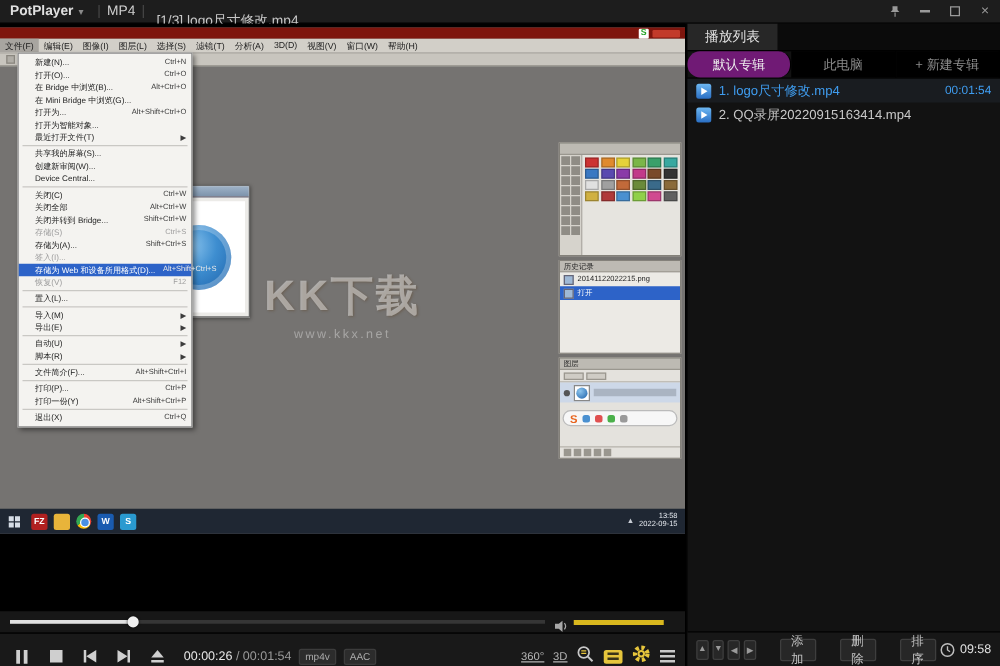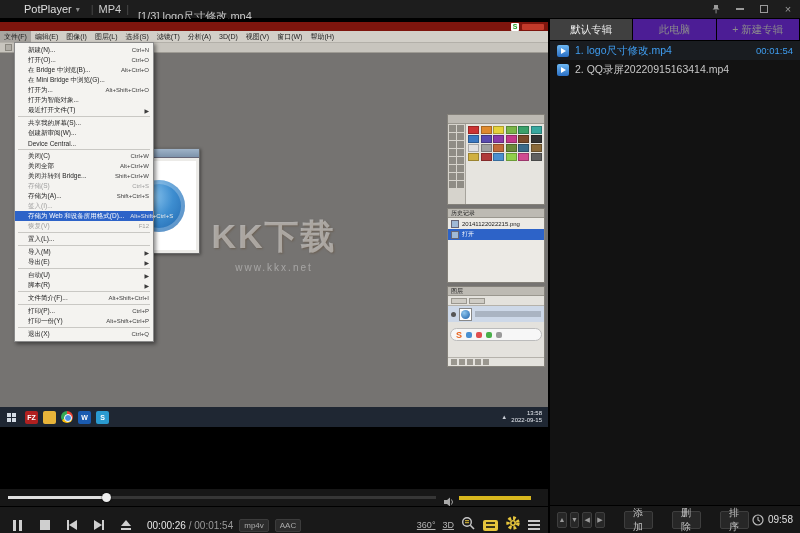--- a/index.html
+++ b/index.html
@@ -1,21 +1,21 @@
 <!DOCTYPE html>
 <html><head>
 <meta charset="utf-8">
 <style>
   * { margin:0; padding:0; box-sizing:border-box; }
   html,body { width:800px; height:533px; background:#000; font-family:"Liberation Sans",sans-serif; overflow:hidden; }
   .app { position:relative; width:800px; height:533px; background:#000; }
 
   
   .titlebar { position:absolute; left:0; top:0; width:800px; height:19px; background:#1d1d1d; display:flex; align-items:center; color:#c0c0c0; font-size:11px; border-bottom:1px solid #000; }
-  .tb-app { color:#e0e0e0; padding:0 4px 0 24px; }
+  .tb-app { color:#e0e0e0; padding:0 4px 0 8px;font-weight:bold; }
   .tb-caret { color:#8a8a8a; font-size:8px; margin-right:6px; }
   .tb-div { color:#4a4a4a; margin:0 5px; }
   .tb-codec { color:#cfcfcf; }
   .tb-title { color:#c8c8c8; margin-left:4px;margin-top:14px; }
   .tb-btns { margin-left:auto; display:flex; height:100%; }
   .tb-btn { width:24px; height:100%; display:flex; align-items:center; justify-content:center; color:#9a9a9a; font-size:11px; }
   .ic-min { width:8px; height:2px; background:#9a9a9a; }
   .ic-max { width:8px; height:8px; border:1px solid #9a9a9a; }
 
   
@@ -120,22 +120,22 @@
   .r-label { font-size:9px; color:#b4b4b4;text-decoration:underline; }
   .ic-sub { width:15px; height:11px; background:#e6c53c; border-radius:2px; display:flex; flex-direction:column; justify-content:center; gap:2px; align-items:center; }
   .ic-sub i { width:9px; height:2px; background:#3a3418; }
   .ic-burger { display:flex; flex-direction:column; gap:2px; } .ic-burger i { width:12px; height:2px; background:#c8c8c8; }
 
   
   .right-col { position:absolute; left:549px; top:19px; width:251px; height:514px; background:#121212; border-left:1px solid #000; }
   .pl-header { height:22px; background:#0b0b0b; display:flex; align-items:stretch; border-bottom:1px solid #000; }
   .pl-tab { background:#272727; color:#e0e0e0; font-size:11px; padding:0 14px; display:flex; align-items:center; }
   .album-tabs { height:22px; display:flex; border-bottom:1px solid #000; }
-  .album-tab { flex:1; display:flex; align-items:center; justify-content:center; font-size:10.5px; color:#8c8c8c; background:#4c1d95; border-right:1px solid #000; }
-  .album-tab.active { background:#404040; color:#ededed; }
+  .album-tab { flex:1; display:flex; align-items:center; justify-content:center; font-size:10.5px; color:#8c8c8c; background:#000000; border-right:1px solid #000; }
+  .album-tab.active { background:#701a75; color:#ededed;border-radius:10px; }
   .pl-items { }
   .pl-item { height:19px; display:flex; align-items:center; padding:0 7px; font-size:10.5px; color:#c8c8c8; }
   .pl-item.active { color:#3f9df0; background:#191c20; }
   .pl-icon { width:12px; height:12px; border-radius:2px; background:linear-gradient(#6db7f2,#2a6fc4); margin-right:6px; flex:none; position:relative; }
   .pl-icon::after { content:""; position:absolute; left:4px; top:3px; border-top:3px solid transparent; border-bottom:3px solid transparent; border-left:5px solid #fff; }
   .pl-label { white-space:nowrap; overflow:hidden; text-overflow:ellipsis; }
   .pl-time { margin-left:auto; font-size:9.5px; color:#b0b0b0; padding-left:6px; }
   .pl-item.active .pl-time { color:#3f9df0; }
   .pl-bottom { position:absolute; left:0; right:0; bottom:0; height:28px; background:#171717; border-top:1px solid #000; display:flex; align-items:center; gap:3px; padding:0 7px; }
   .sq-btn { width:16px; height:16px; background:#272727; border:1px solid #3e3e3e; color:#9a9a9a; font-size:7px; display:flex; align-items:center; justify-content:center; border-radius:2px; }
@@ -530,20 +530,23 @@
         <span class="ic-burger">
             <i></i>
             <i></i>
             <i></i>
           </span>
       </span>
     </div>
   </div>
 
   <div class="right-col">
+    <div class="pl-header">
+      <span class="pl-tab">播放列表</span>
+    </div>
     <div class="album-tabs">
       <span class="album-tab active">默认专辑</span>
       <span class="album-tab">此电脑</span>
       <span class="album-tab">+ 新建专辑</span>
     </div>
     <div class="pl-items">
       <div class="pl-item active">
         <span class="pl-icon"></span>
         <span class="pl-label">1. logo尺寸修改.mp4</span>
         <span class="pl-time">00:01:54</span>

